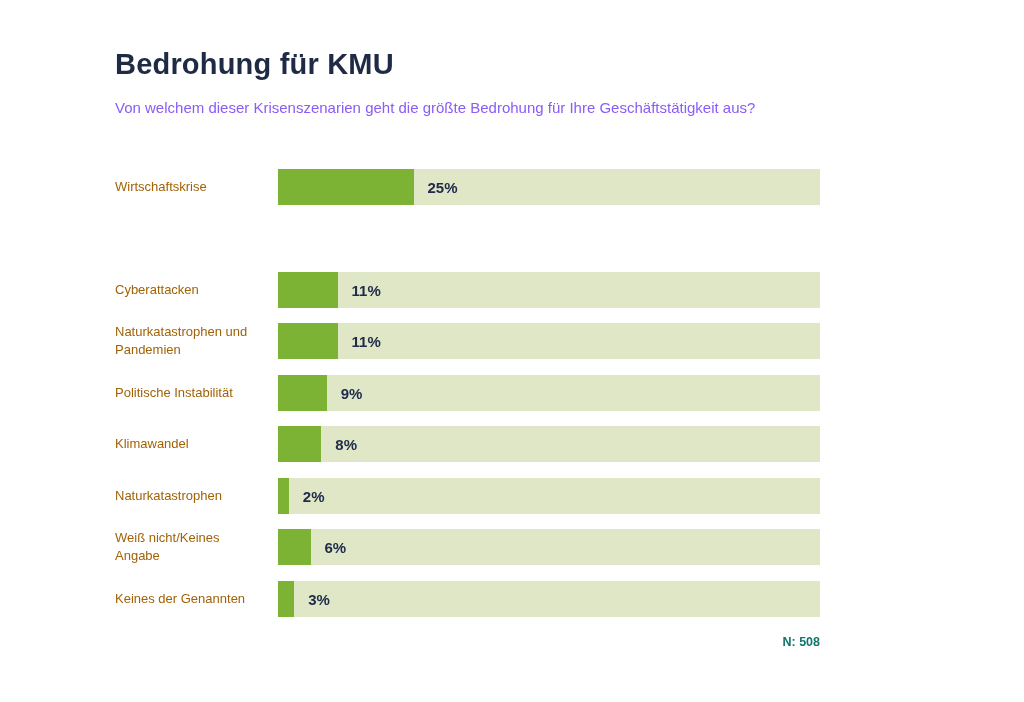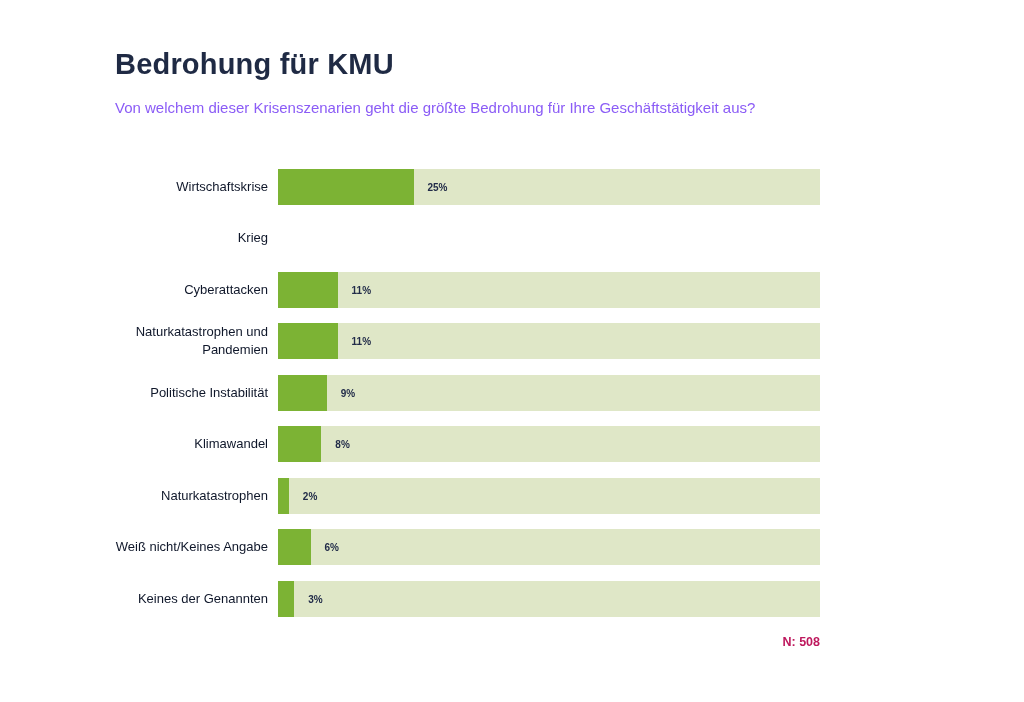--- a/index.html
+++ b/index.html
@@ -21,75 +21,73 @@
   .chart-subtitle {
     margin: 18px 0 0 0;
     font-size: 15px;
     font-weight: normal;
     color: #8b5cf6;
   }
   .rows { margin-top: 45px; }
   .row { display: flex; align-items: center; height: 51.5px; }
   .row-label {
     width: 163px;
-    padding-right: 10px;
+    padding-right: 20px;
     box-sizing: border-box;
     font-size: 13px;
     line-height: 1.4;
-    color: #0f172a;
-    text-align: right;
+    color: #a16207;
   }
   .row-track {
     position: relative;
     flex: 1;
     height: 36px;
     background: #dfe7c7;
   }
   .row-fill {
     position: absolute;
     left: 0; top: 0; bottom: 0;
     background: #7cb334;
   }
   .row-value {
     position: absolute;
     top: 50%;
     transform: translateY(-50%);
     margin-left: 14px;
-    font-size: 10px;
+    font-size: 15px;
     font-weight: bold;
     color: #222c49;
     white-space: nowrap;
   }
   .chart-note {
     margin-top: 10px;
     text-align: right;
     font-size: 12.5px;
     font-weight: bold;
-    color: #be185d;
+    color: #0f766e;
   }
 </style>
 </head>
 <body>
 
 <div class="page">
   <div class="content">
     <h1 class="chart-title">Bedrohung für KMU</h1>
     <p class="chart-subtitle">Von welchem dieser Krisenszenarien geht die größte Bedrohung für Ihre Geschäftstätigkeit aus?</p>
 
     <div class="rows">
   <div class="row">
     <div class="row-label">Wirtschaftskrise</div>
     <div class="row-track">
       <div class="row-fill" style="width: 25%; background: rgb(124, 179, 52);"></div>
       <div class="row-value" style="left: 25%;">25%</div>
     </div>
   </div>
 
   <div class="row">
-    <div class="row-label">Krieg</div>
   </div>
 
   <div class="row">
     <div class="row-label">Cyberattacken</div>
     <div class="row-track">
       <div class="row-fill" style="width: 11%; background: rgb(124, 179, 52);"></div>
       <div class="row-value" style="left: 11%;">11%</div>
     </div>
   </div>
 

